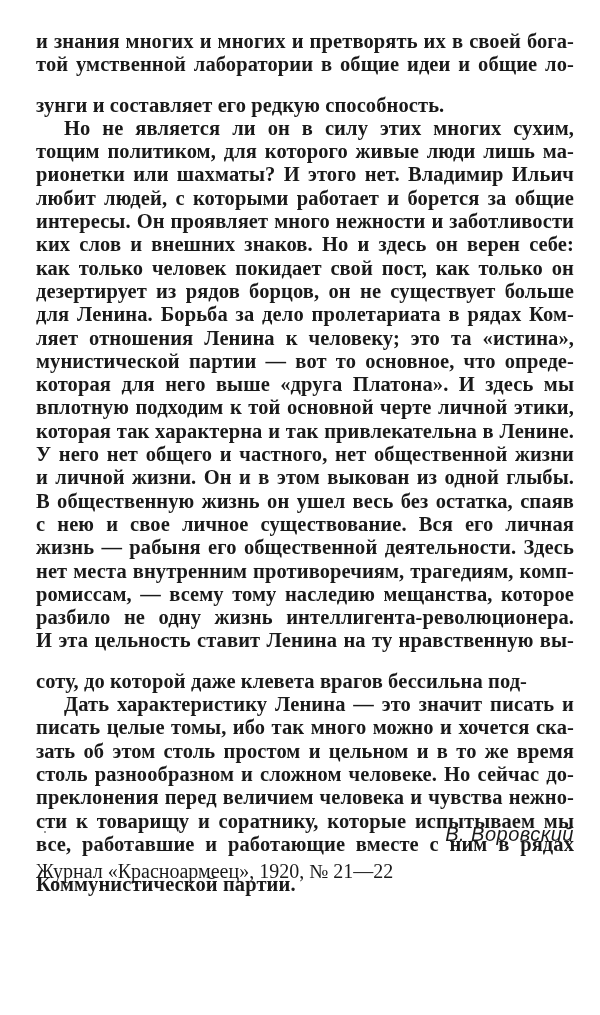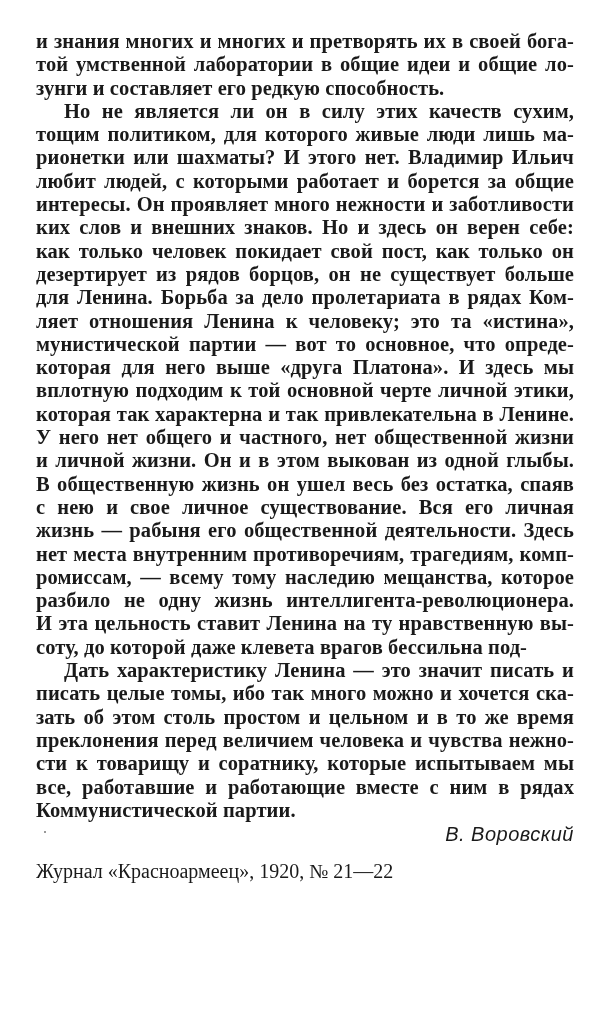--- a/index.html
+++ b/index.html
@@ -27,20 +27,21 @@
       line-height: 23.3px;
       font-size: 20.5px;
       white-space: nowrap;
       text-align: justify;
       text-align-last: justify;
       letter-spacing: 0.1px;
       font-weight: bold;
     }
     .line.last {
       text-align-last: left;
+      margin-top: 17px;
     }
     .line.indent {
       padding-left: 28px;
     }
     .signature {
       position: absolute;
       right: 26px;
       top: 823px;
       font-style: italic;
       font-size: 20px;
@@ -69,21 +70,21 @@
 
 <div class="page">
 
   <div>
     <span class="line">и знания многих и многих и претворять их в своей бога-</span>
     <span class="line">той умственной лаборатории в общие идеи и общие ло-</span>
     <span class="line last">зунги и составляет его редкую способность.</span>
   </div>
 
   <div>
-    <span class="line indent">Но не является ли он в силу этих качеств сухим,</span>
+    <span class="line indent">Но не является ли он в силу этих многих сухим,</span>
     <span class="line">тощим политиком, для которого живые люди лишь ма-</span>
     <span class="line">рионетки или шахматы? И этого нет. Владимир Ильич</span>
     <span class="line">любит людей, с которыми работает и борется за общие</span>
     <span class="line">интересы. Он проявляет много нежности и заботливости</span>
     <span class="line">ких слов и внешних знаков. Но и здесь он верен себе:</span>
     <span class="line">как только человек покидает свой пост, как только он</span>
     <span class="line">дезертирует из рядов борцов, он не существует больше</span>
     <span class="line">для Ленина. Борьба за дело пролетариата в рядах Ком-</span>
     <span class="line">ляет отношения Ленина к человеку; это та «истина»,</span>
     <span class="line">мунистической партии — вот то основное, что опреде-</span>
@@ -99,20 +100,21 @@
     <span class="line">ромиссам, — всему тому наследию мещанства, которое</span>
     <span class="line">разбило не одну жизнь интеллигента-революционера.</span>
     <span class="line">И эта цельность ставит Ленина на ту нравственную вы-</span>
     <span class="line last">соту, до которой даже клевета врагов бессильна под-</span>
   </div>
 
   <div>
     <span class="line indent">Дать характеристику Ленина — это значит писать и</span>
     <span class="line">писать целые томы, ибо так много можно и хочется ска-</span>
     <span class="line">зать об этом столь простом и цельном и в то же время</span>
+    <span class="line">столь разнообразном и сложном человеке. Но сейчас до-</span>
     <span class="line">преклонения перед величием человека и чувства нежно-</span>
     <span class="line">сти к товарищу и соратнику, которые испытываем мы</span>
     <span class="line">все, работавшие и работающие вместе с ним в рядах</span>
     <span class="line last">Коммунистической партии.</span>
   </div>
 </div>
 
 <span class="dot"></span>
 <div class="signature">В. Воровский</div>
 <div class="source">Журнал «Красноармеец», 1920, № 21—22</div>

